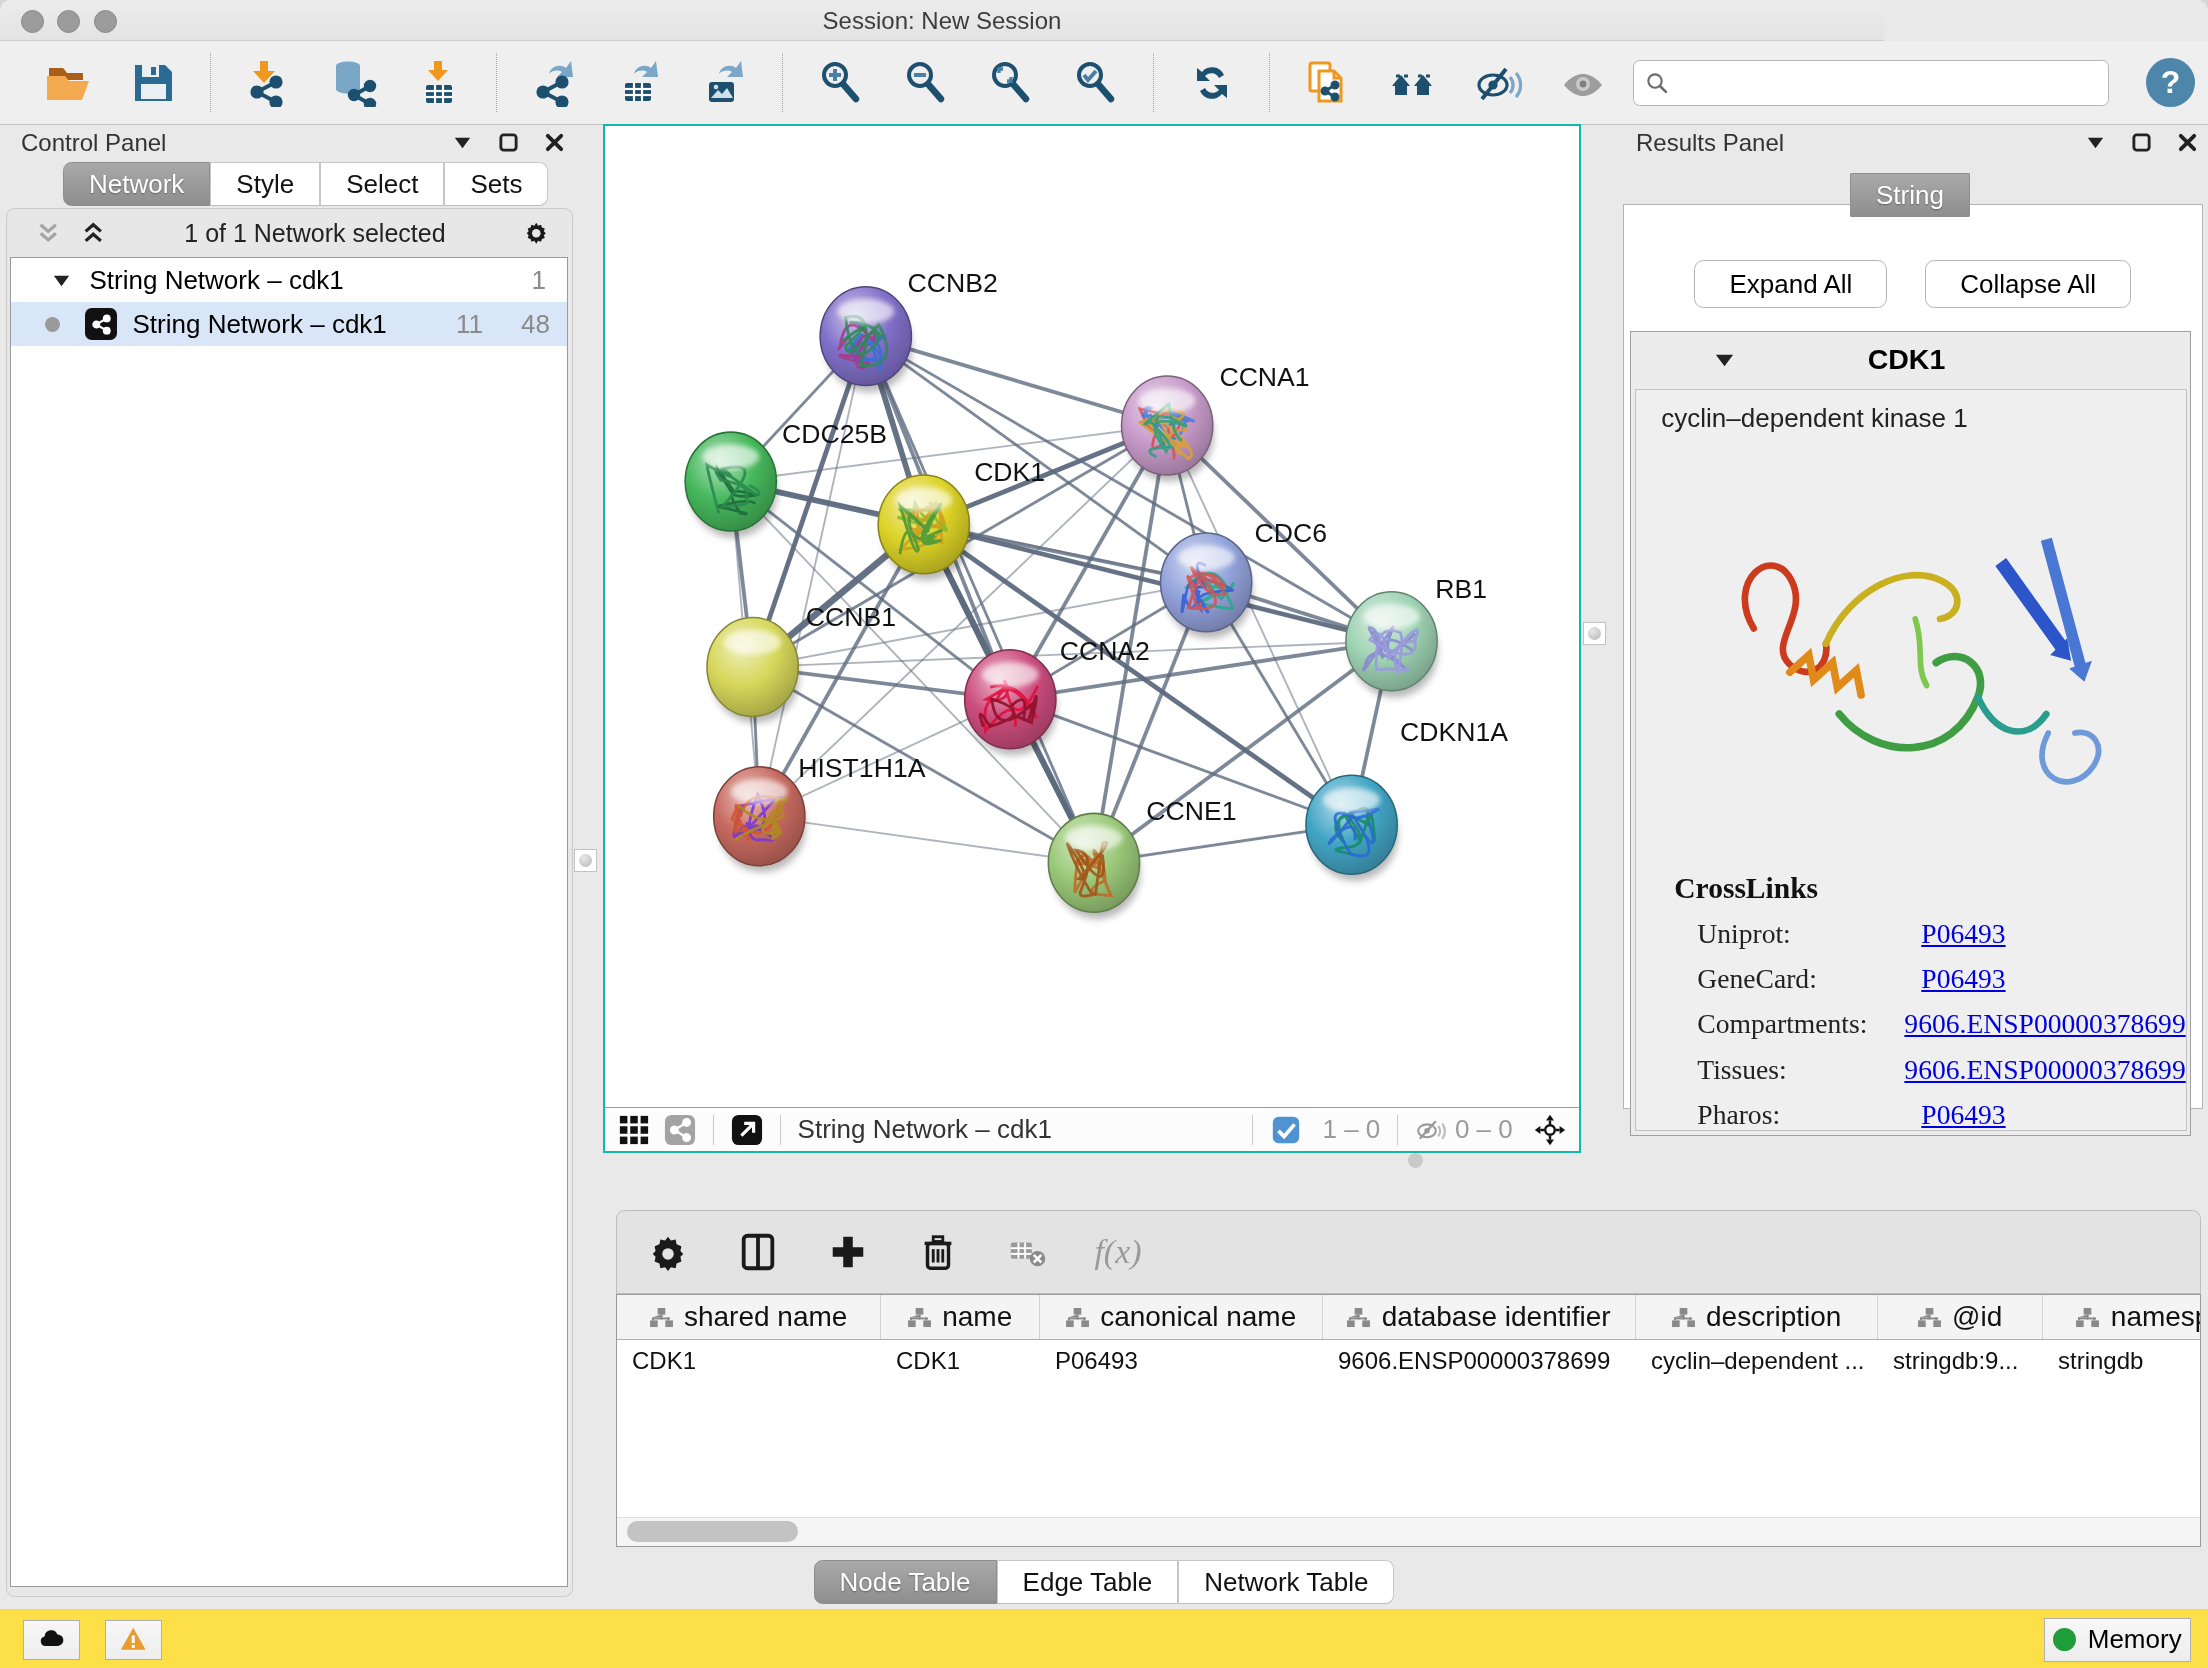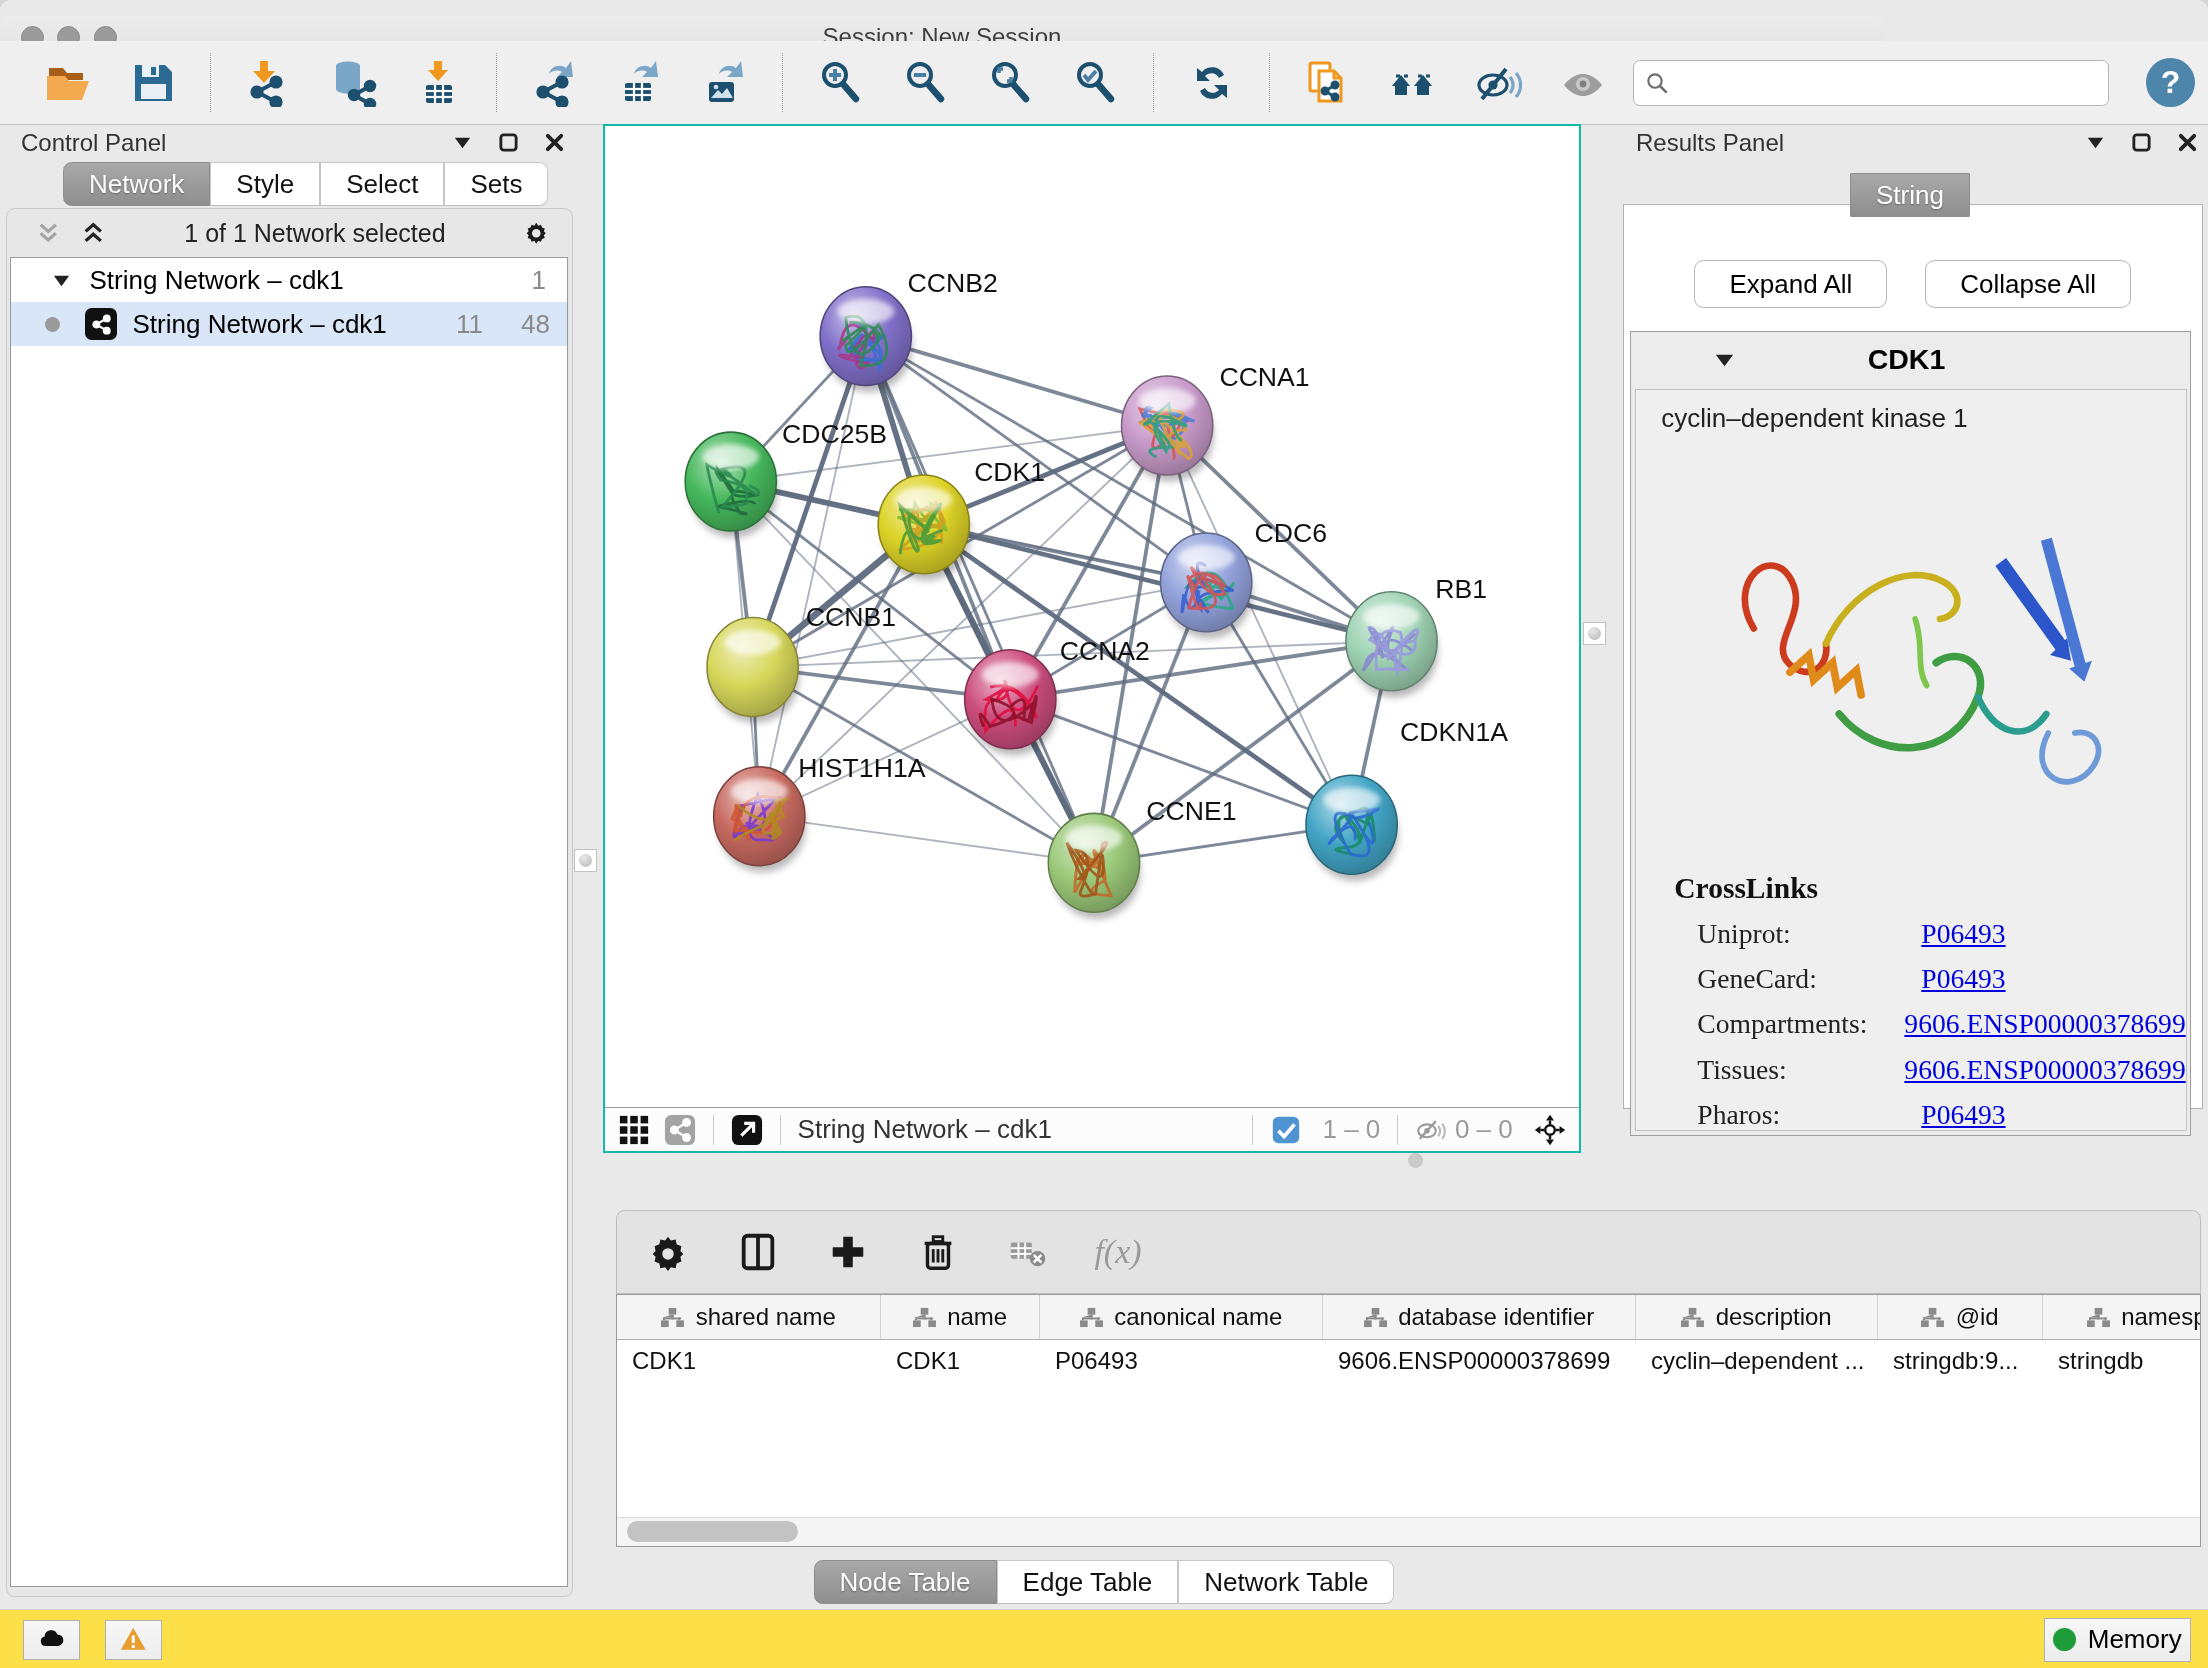--- a/index.html
+++ b/index.html
@@ -1,19 +1,19 @@
 <!DOCTYPE html>
 <html style="font-size:15px"><head>
 <meta charset="utf-8">
 <style>
   html,body{margin:0;padding:0;background:#d6d6d6;}
   #app{position:relative;width:2208px;height:1668px;background:#e9e9e9;
        font-family:"Liberation Sans",sans-serif;overflow:hidden;border-radius:11.4px 11.4px 0 0;}
   
-  #titlebar{position:absolute;left:0;top:16px;width:1884px;height:40px;background:linear-gradient(#ececec,#e3e3e3);
+  #titlebar{position:absolute;left:0;top:0;width:1884px;height:40px;background:linear-gradient(#ececec,#e3e3e3);
             border-bottom:1px solid #cdcdcd;border-radius:11.4px 11.4px 0 0;}
   .traffic{position:absolute;left:21px;top:9.5px;display:flex;gap:13.3px;}
   .tl{width:21px;height:21px;border-radius:50%;background:#9b9b9b;border:1px solid #8a8a8a;}
   #window-title{position:absolute;left:0;right:0;top:6.7px;text-align:center;font-size:24px;color:#3d3d3d;}
   
   #toolbar{position:absolute;left:0;top:41px;width:2208px;height:83px;background:#efefef;border-bottom:1px solid #c2c2c2;}
   #toolbar-icons{position:absolute;left:25px;top:0;height:83px;display:flex;align-items:center;}
   .tb-btn{width:53px;height:53px;margin:0 16px;display:flex;align-items:center;justify-content:center;cursor:pointer;}
   .tb-btn svg{width:48px;height:48px;}
   .tb-sep{width:0;height:59px;border-left:1.9px dotted #a3a3a3;margin:0 15px;}
@@ -85,21 +85,21 @@
   #tp-title{position:absolute;left:15px;top:3.8px;}
   #tp-header .ph-icons{position:absolute;right:11.4px;top:5.7px;}
   #table-toolbar{position:absolute;left:616px;top:1210px;width:1585px;height:84px;background:#e3e3e3;border:1px solid #bdbdbd;
                  border-radius:8.6px 8.6px 0 0;box-sizing:border-box;display:flex;align-items:center;gap:42px;padding-left:27px;}
   #table-toolbar .tt-btn{display:flex;align-items:center;justify-content:center;width:48px;height:48px;cursor:pointer;}
   #table-toolbar svg{width:42px;height:42px;}
   .fx{font-family:"Liberation Serif",serif;font-style:italic;font-size:34px;color:#9a9a9a;}
   #table-box{position:absolute;left:616px;top:1294px;width:1585px;height:253px;background:#fff;border:1px solid #9a9a9a;
              box-sizing:border-box;overflow:hidden;}
   #thead{display:flex;height:44px;background:#f4f4f4;border-bottom:1px solid #b0b0b0;}
-  .th{display:flex;align-items:center;justify-content:center;gap:11.4px;font-size:24px;color:#111;border-right:1px solid #d2d2d2;box-sizing:border-box;flex:none;}
+  .th{display:flex;align-items:center;justify-content:center;gap:11.4px;font-size:28px;color:#111;border-right:1px solid #d2d2d2;box-sizing:border-box;flex:none;}
   .th svg{width:23px;height:21px;}
   #trow{display:flex;height:42px;}
   .td{display:flex;align-items:center;font-size:24px;color:#111;padding-left:15px;box-sizing:border-box;flex:none;overflow:hidden;white-space:nowrap;}
   #hscroll{position:absolute;left:0;right:0;bottom:0;height:28.5px;background:#f5f5f5;border-top:1px solid #ddd;}
   #hthumb{position:absolute;left:9.5px;top:3.8px;width:171px;height:21px;background:#c3c3c3;border-radius:10.5px;}
   #bottom-tabs{position:absolute;left:0;top:1560px;width:2208px;display:flex;justify-content:center;}
   
   #statusbar{position:absolute;left:0;top:1609px;width:2208px;height:59px;background:#fde047;border-top:1px solid #cfcfcf;}
   .sb-btn{position:absolute;top:9.5px;width:55px;height:38px;background:linear-gradient(#f7f7f7,#ededed);border:1.9px solid #b0b0b0;
           display:flex;align-items:center;justify-content:center;cursor:pointer;}

